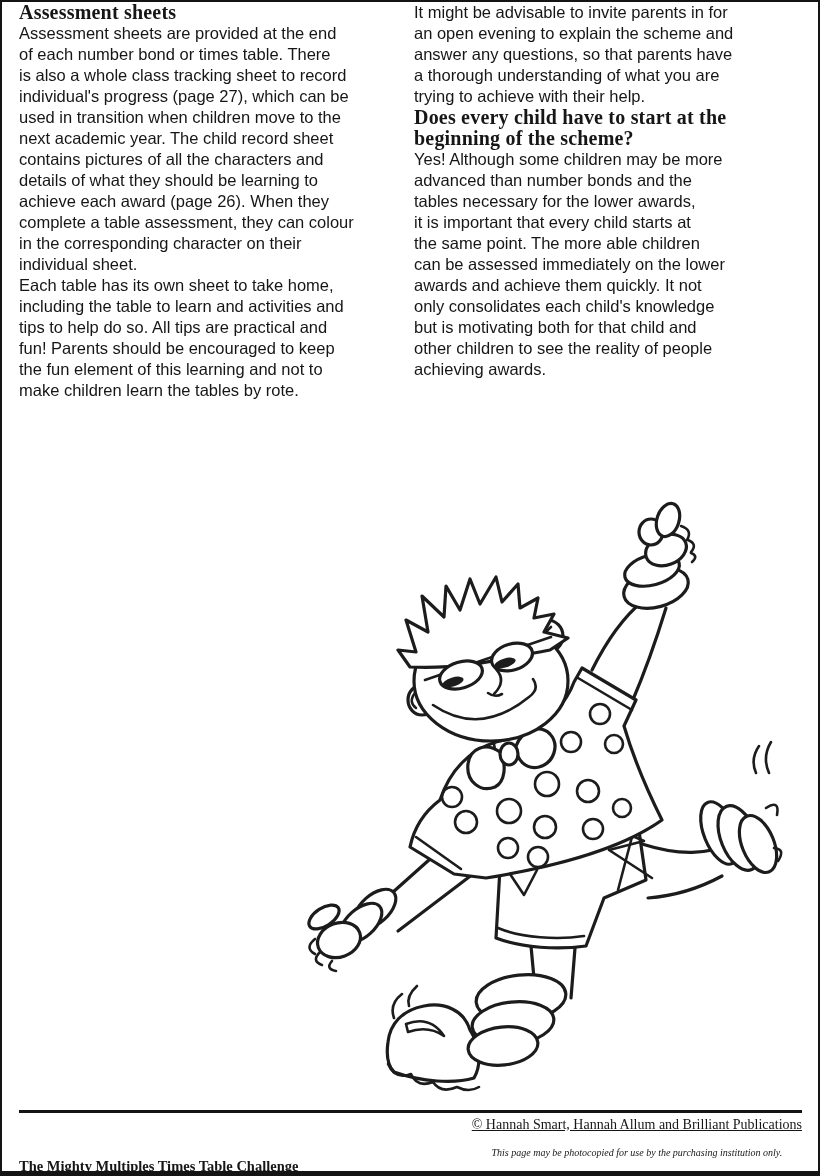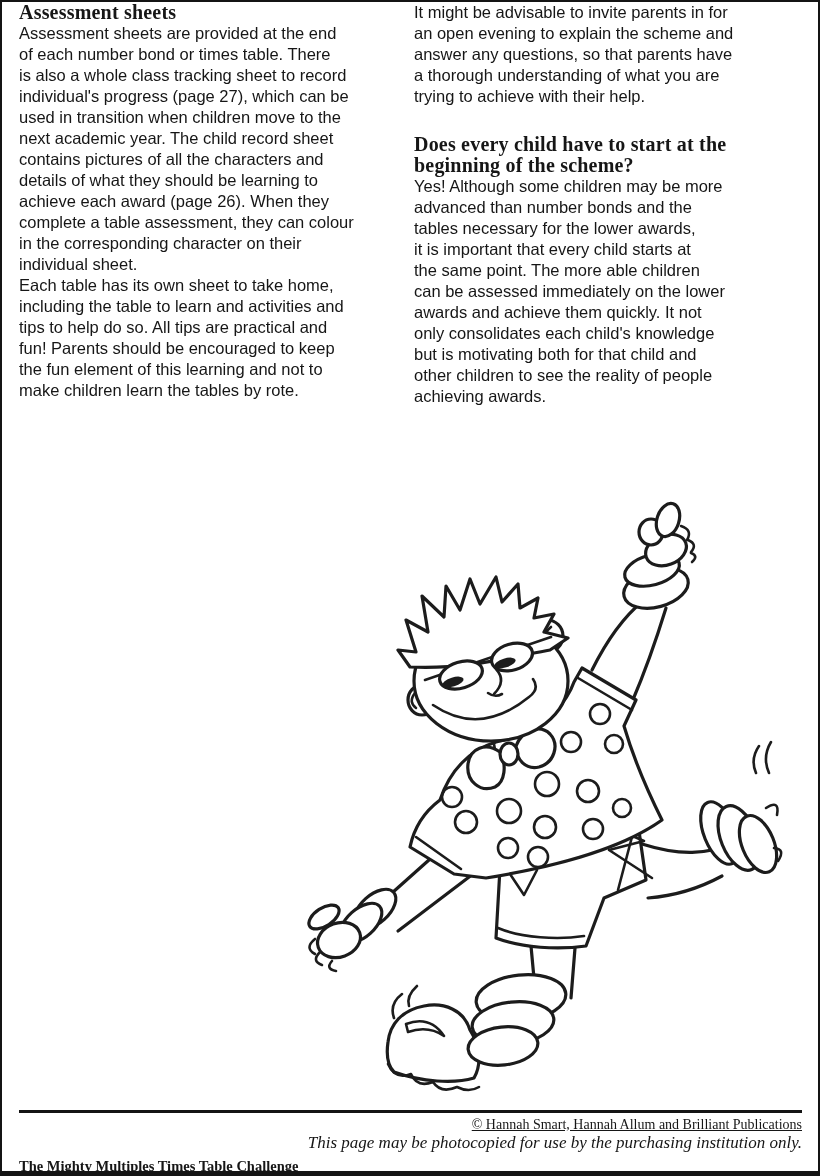--- a/index.html
+++ b/index.html
@@ -13,32 +13,32 @@
   .col-left  { left:17px;  width:392px; }
   .col-right { left:412px; width:400px; }
   .sec-head {
     font-family:"Liberation Serif", serif; font-weight:bold;
     font-size:20px; line-height:21px; letter-spacing:.2px;
     margin:0; white-space:pre;
   }
   .body-par {
     font-size:16.5px; line-height:21px; margin:0; white-space:pre;
   }
-  .mt { margin-top:27px; }
+  .mt { }
   .illustration { position:absolute; left:290px; top:478px; }
   .footer-rule {
     position:absolute; left:17px; right:16px; top:1108px; height:0;
     border-top:3px solid #141414;
   }
   .footer-left  { position:absolute; left:17px; top:1156px; font-family:Liberation Serif, serif; }
   .footer-right { position:absolute; right:16px; top:1115px; text-align:right; font-family:"Liberation Serif", serif; }
   .book-title { font-weight:bold; font-size:14.5px; line-height:16px; }
   .page-num   { font-size:14.5px; line-height:16px; margin-top:2px; }
   .copyright  { font-size:14px; line-height:16px;text-decoration:underline; }
-  .notice     { font-size:17px; line-height:16px; font-style:italic; margin-top:2px;text-align:center; }
+  .notice     { font-size:10px; line-height:16px; font-style:italic; margin-top:12px;text-align:center; }
   svg .ln { fill:none; stroke:#1c1c1c; stroke-width:3.2; stroke-linecap:round; stroke-linejoin:round; }
   svg .fw { fill:#ffffff; stroke:#1c1c1c; stroke-width:3.2; stroke-linecap:round; stroke-linejoin:round; }
   svg .thin { fill:none; stroke:#1c1c1c; stroke-width:2.6; stroke-linecap:round; stroke-linejoin:round; }
   svg .ink { fill:#1c1c1c; stroke:none; }
 </style>
 </head>
 <body>
 
 <div class="sheet">
 

